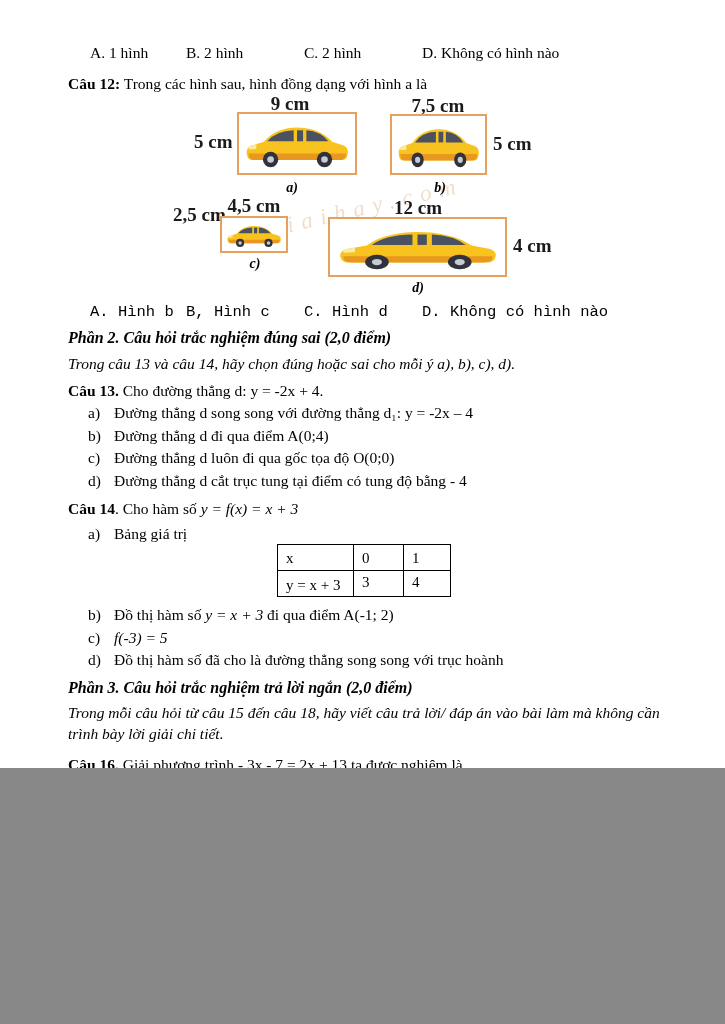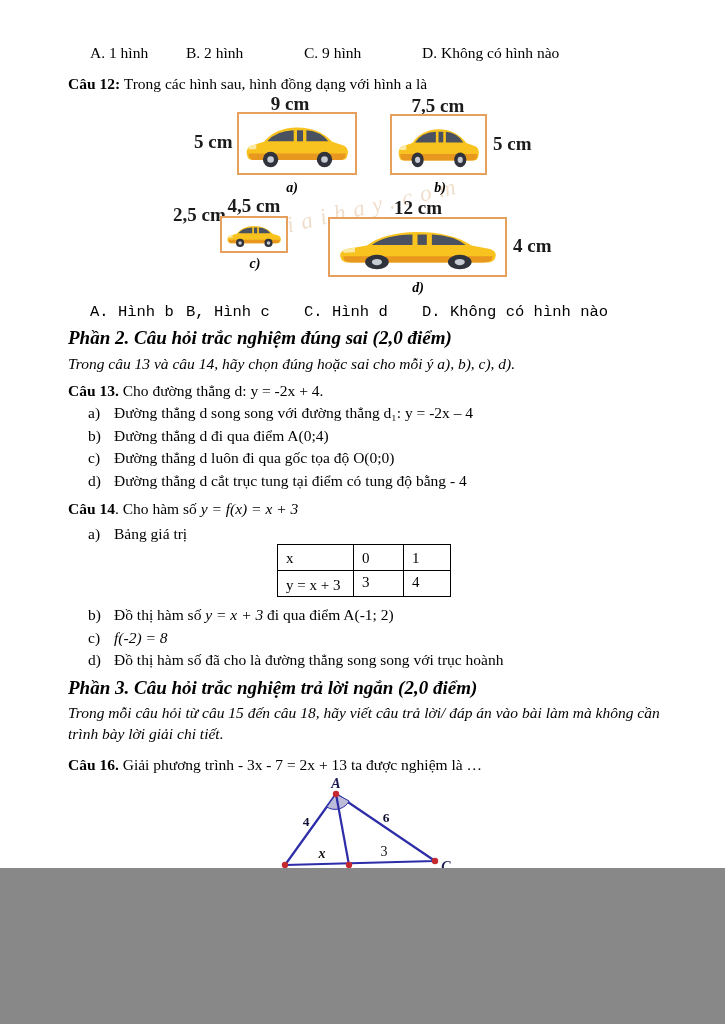--- a/index.html
+++ b/index.html
@@ -1,27 +1,27 @@
 <!DOCTYPE html>
 <html><head>
 <meta charset="utf-8">
 <style>
   html,body{margin:0;padding:0;background:#888;}
   .page{
-    position:relative;width:725px;height:868px;background:#ffffff;
+    position:relative;width:725px;height:768px;background:#ffffff;
     font-family:"Liberation Serif","DejaVu Serif",serif;
     font-size:15.5px;line-height:22px;color:#000;
     box-sizing:border-box;padding:42px 50px 0 68px;overflow:hidden;
     margin:0 auto;
   }
   p{margin:0;}
   b{font-weight:bold;}
   .opts{display:grid;grid-template-columns:96px 118px 118px auto;padding-left:22px;}
   .qline{margin-top:9px;}
-  .part-heading{font-weight:bold;font-style:italic;font-size:19px;margin-top:4px;}
+  .part-heading{font-weight:bold;font-style:italic;font-size:16px;margin-top:4px;}
   .intro{font-style:italic;margin-top:4px;line-height:21px;}
   .item{display:flex;padding-left:20px;line-height:22.5px;}
   .item .lbl{width:26px;flex:0 0 26px;}
   .math{font-style:italic;}
   
   .figures{position:relative;height:198px;margin-top:2px;}
   .figbox{position:absolute;border:2px solid #E4A05C;box-sizing:border-box;
           display:flex;align-items:center;justify-content:center;padding:2px 3px;background:#fff;}
   .figbox svg{width:100%;height:100%;}
   .dim{position:absolute;font-weight:bold;font-size:19px;color:#1b1b1b;line-height:14px;white-space:nowrap;}
@@ -61,21 +61,21 @@
     <circle cx="150" cy="79" r="14" fill="#30333B"></circle>
       <circle cx="150" cy="79" r="6" fill="#C7CBD3"></circle>
   </symbol>
 </svg>
 
 <div class="page">
 
   <div class="opts">
     <span>A.  1 hình</span>
     <span>B. 2 hình</span>
-    <span>C. 9 hình</span>
+    <span>C. 2 hình</span>
     <span>D. Không có hình nào</span>
   </div>
 
   <p class="qline"><b>Câu 12:</b><span> Trong các hình sau, hình đồng dạng với hình a là</span></p>
 
   <div class="figures">
     <span class="wm" style="left:150px;top:105px;">loigiaihay.com</span>
 
     <span class="dim ctr" style="left:222px;top:0;">9 cm</span>
     <span class="dim" style="left:126px;top:38px;">5 cm</span>
@@ -165,21 +165,21 @@
   </tbody>
     </table>
 
   <div style="margin-top:7px;">
     <div class="item">
         <span class="lbl">b)</span>
         <span><span>Đồ thị hàm số </span><span class="math">y = x + 3</span><span> đi qua điểm A(-1; 2)</span></span>
       </div>
     <div class="item">
         <span class="lbl">c)</span>
-        <span class="math">f(-2) = 8</span>
+        <span class="math">f(-3) = 5</span>
       </div>
     <div class="item">
         <span class="lbl">d)</span>
         <span>Đồ thị hàm số đã cho là đường thẳng song song với trục hoành</span>
       </div>
   </div>
 
   <p class="part-heading" style="margin-top:5px;">Phần 3. Câu hỏi trắc nghiệm trả lời ngắn (2,0 điểm)</p>
   <p class="intro" style="margin-top:3px;">Trong mỗi câu hỏi từ câu 15 đến câu 18, hãy viết câu trả lời/ đáp án vào bài làm mà không cần trình bày lời giải chi tiết.</p>
 

